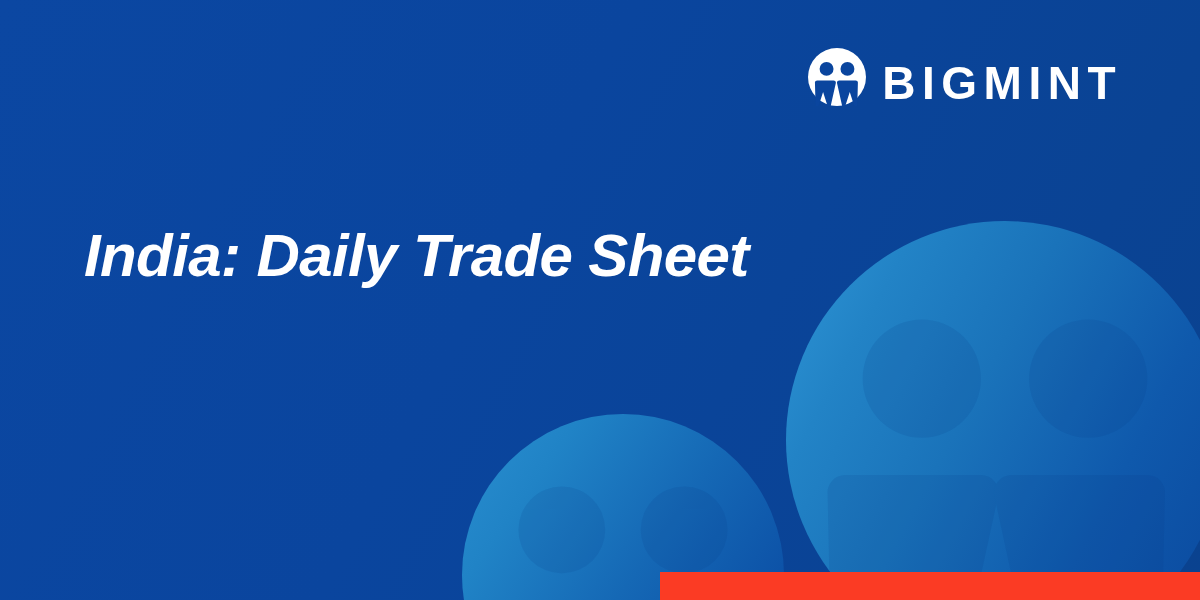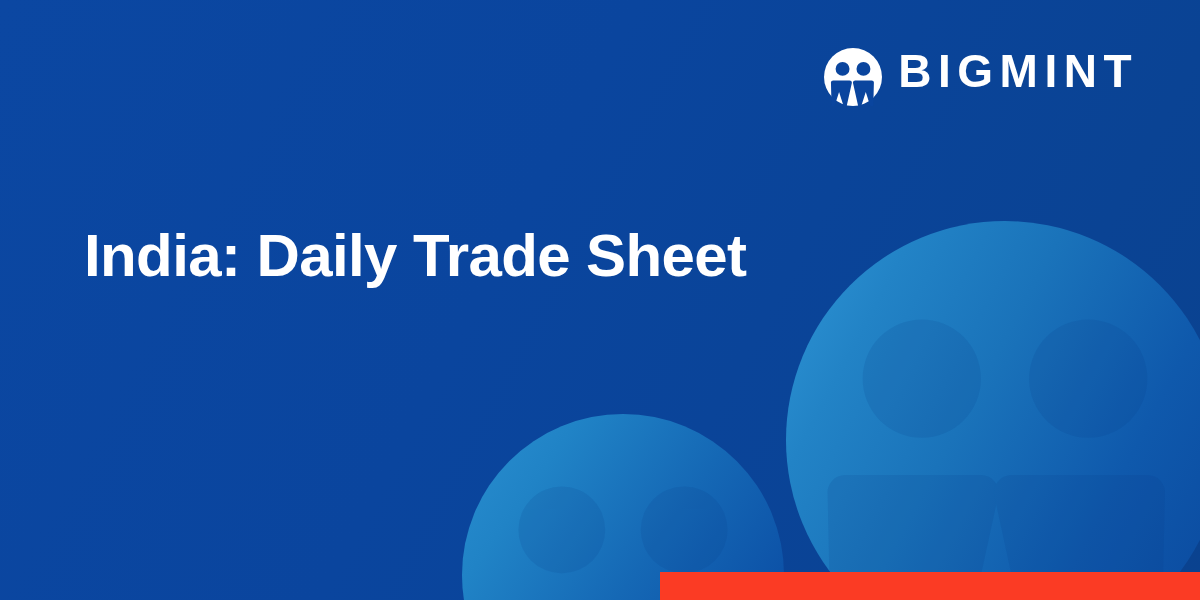--- a/index.html
+++ b/index.html
@@ -62,24 +62,24 @@
     left: 660px;
     top: 572px;
     width: 540px;
     height: 28px;
     background: #fb3b24;
   }
 
   
   .brand {
     position: absolute;
-    right: 62px;
+    right: 78px;
     top: 48px;
     display: flex;
-    align-items: flex-start;
+    align-items: flex-end;
     gap: 16px;
   }
   .brand-mark {
     width: 58px;
     height: 58px;
     flex: 0 0 58px;
   }
   .brand-mark svg { display: block; width: 58px; height: 58px; }
   .brand-word {
     color: #ffffff;
@@ -89,20 +89,21 @@
     line-height: 1;
     white-space: nowrap;
   }
 
   
   .headline-block {
     position: absolute;
     left: 84px;
     top: 224px;
     width: 700px;
+    font-style: italic;
   }
   .headline {
     color: #ffffff;
     font-size: 60px;
     font-weight: bold;
     line-height: 1.06;
     letter-spacing: -0.6px;
     margin: 0;
     white-space: nowrap;
   }

